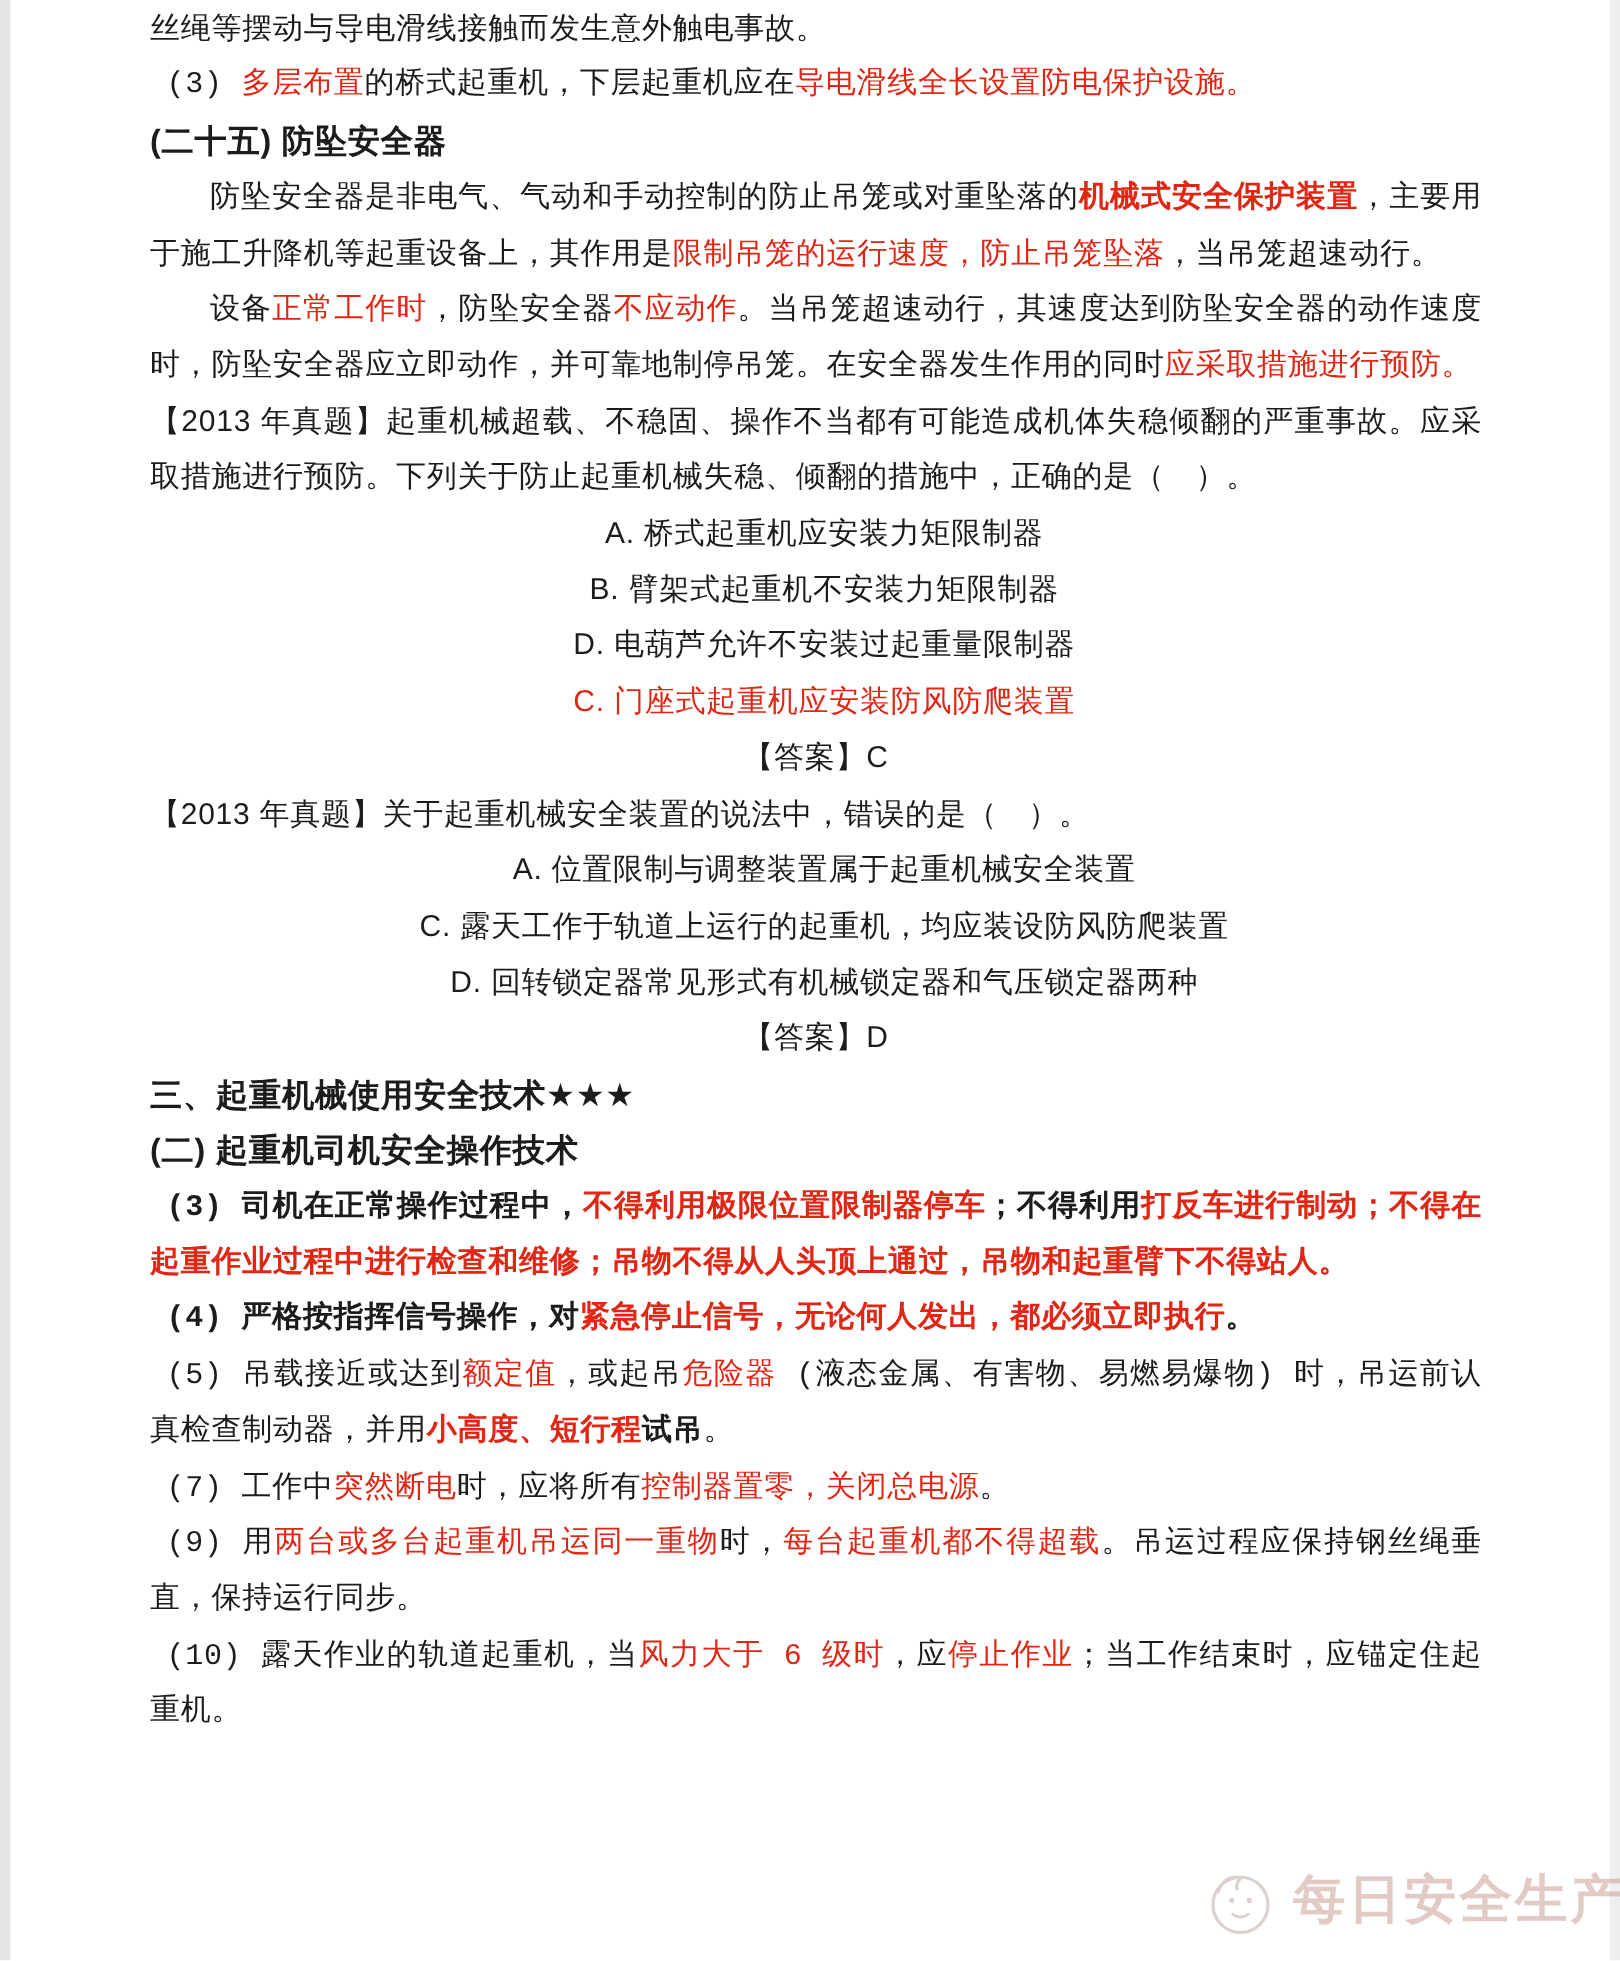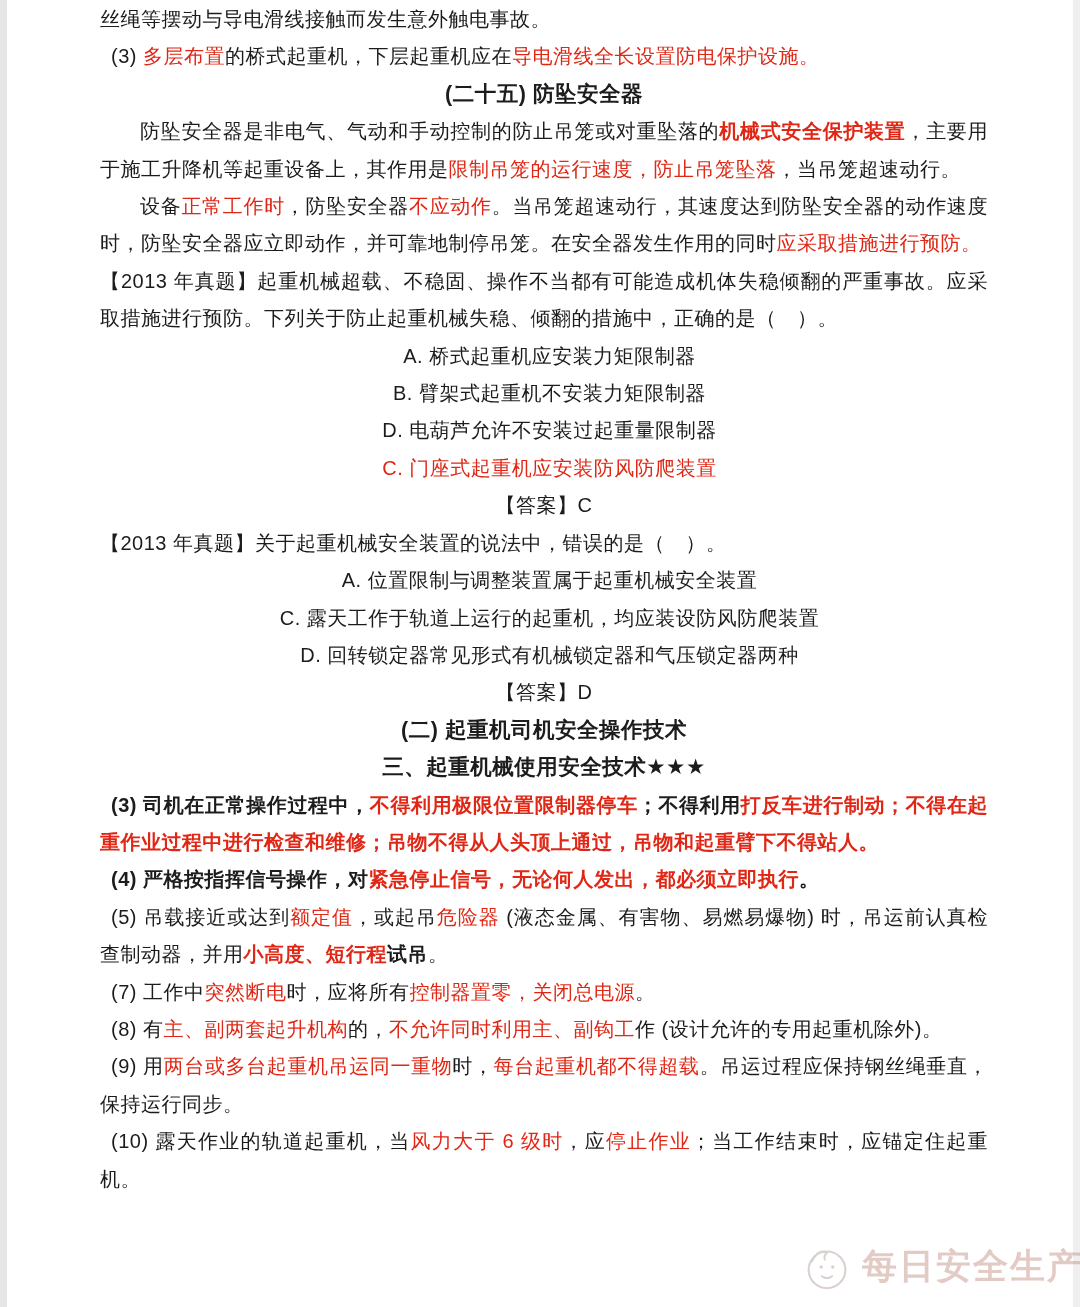--- a/index.html
+++ b/index.html
@@ -15,25 +15,25 @@
   #doc{
     position:absolute;left:100px;top:1px;width:888px;
   }
   #doc p{
     margin:0;font-size:20px;line-height:37.4px;
     text-align:justify;text-justify:inter-ideograph;
     letter-spacing:0.5px;
   }
   #doc p.flow{text-indent:0;}
   #doc p.indent{text-indent:2em;}
-  #doc p.item{text-indent:0.55em;}
+  #doc p.item{text-indent:0.55em;font-family:Liberation Mono, monospace;}
   #doc p.option{text-align:center;text-indent:0.55em;}
   #doc p.answer{text-align:center;text-indent:0;}
   #doc p.heading{
-    text-align:center;font-weight:bold;font-size:21.5px;text-indent:0;
+    text-align:left;font-weight:bold;font-size:21.5px;text-indent:0;
   }
   #doc .red{color:#e02715;}
   #doc .bold{font-weight:bold;}
   .watermark{
     position:absolute;right:-4px;bottom:12px;
     display:flex;align-items:center;gap:6px;
     opacity:0.5;pointer-events:none;
   }
   .wm-logo{width:58px;height:58px;flex:0 0 auto;}
   .wm-text{
@@ -57,27 +57,26 @@
     <p class="option"><span>A. 桥式起重机应安装力矩限制器</span></p>
     <p class="option"><span>B. 臂架式起重机不安装力矩限制器</span></p>
     <p class="option"><span>D. 电葫芦允许不安装过起重量限制器</span></p>
     <p class="option"><span class="red">C. 门座式起重机应安装防风防爬装置</span></p>
     <p class="answer"><span>【答案】C</span></p>
     <p class="flow"><span>【2013 年真题】关于起重机械安全装置的说法中，错误的是（　）。</span></p>
     <p class="option"><span>A. 位置限制与调整装置属于起重机械安全装置</span></p>
     <p class="option"><span>C. 露天工作于轨道上运行的起重机，均应装设防风防爬装置</span></p>
     <p class="option"><span>D. 回转锁定器常见形式有机械锁定器和气压锁定器两种</span></p>
     <p class="answer"><span>【答案】D</span></p>
+    <p class="heading"><span>三、起重机械使用安全技术★★★</span></p>
     <p class="heading"><span>(二) 起重机司机安全操作技术</span></p>
-    <p class="heading"><span>三、起重机械使用安全技术★★★</span></p>
     <p class="item"><span class="bold">(3) 司机在正常操作过程中，</span><span class="red bold">不得利用极限位置限制器停车</span><span class="bold">；不得利用</span><span class="red bold">打反车进行制动；不得在起重作业过程中进行检查和维修；吊物不得从人头顶上通过，吊物和起重臂下不得站人。</span></p>
     <p class="item"><span class="bold">(4) 严格按指挥信号操作，对</span><span class="red bold">紧急停止信号，无论何人发出，都必须立即执行</span><span class="bold">。</span></p>
     <p class="item"><span>(5) 吊载接近或达到</span><span class="red">额定值</span><span>，或起吊</span><span class="red">危险器</span><span> (液态金属、有害物、易燃易爆物) 时，吊运前认真检查制动器，并用</span><span class="red bold">小高度、短行程</span><span class="bold">试吊</span><span>。</span></p>
     <p class="item"><span>(7) 工作中</span><span class="red">突然断电</span><span>时，应将所有</span><span class="red">控制器置零，关闭总电源</span><span>。</span></p>
-    <p class="item"><span>(8) 有</span><span class="red">主、副两套起升机构</span><span>的，</span><span class="red">不允许同时利用主、副钩工</span><span>作 (设计允许的专用起重机除外)。</span></p>
     <p class="item"><span>(9) 用</span><span class="red">两台或多台起重机吊运同一重物</span><span>时，</span><span class="red">每台起重机都不得超载</span><span>。吊运过程应保持钢丝绳垂直，保持运行同步。</span></p>
     <p class="item"><span>(10) 露天作业的轨道起重机，当</span><span class="red">风力大于 6 级时</span><span>，应</span><span class="red">停止作业</span><span>；当工作结束时，应锚定住起重机。</span></p>
   </div>
 
 <div class="watermark">
   <svg class="wm-logo" viewBox="0 0 60 60" fill="none" xmlns="http://www.w3.org/2000/svg">
     <circle cx="30" cy="34" r="19" stroke="#b8a59f" stroke-width="2.2"></circle>
     <path d="M14 26 Q 20 12 30 16 Q 26 20 28 24" stroke="#b8a59f" stroke-width="2.2" fill="none"></path>
     <circle cx="24" cy="31" r="1.8" fill="#b8a59f"></circle>
     <circle cx="36" cy="31" r="1.8" fill="#b8a59f"></circle>

